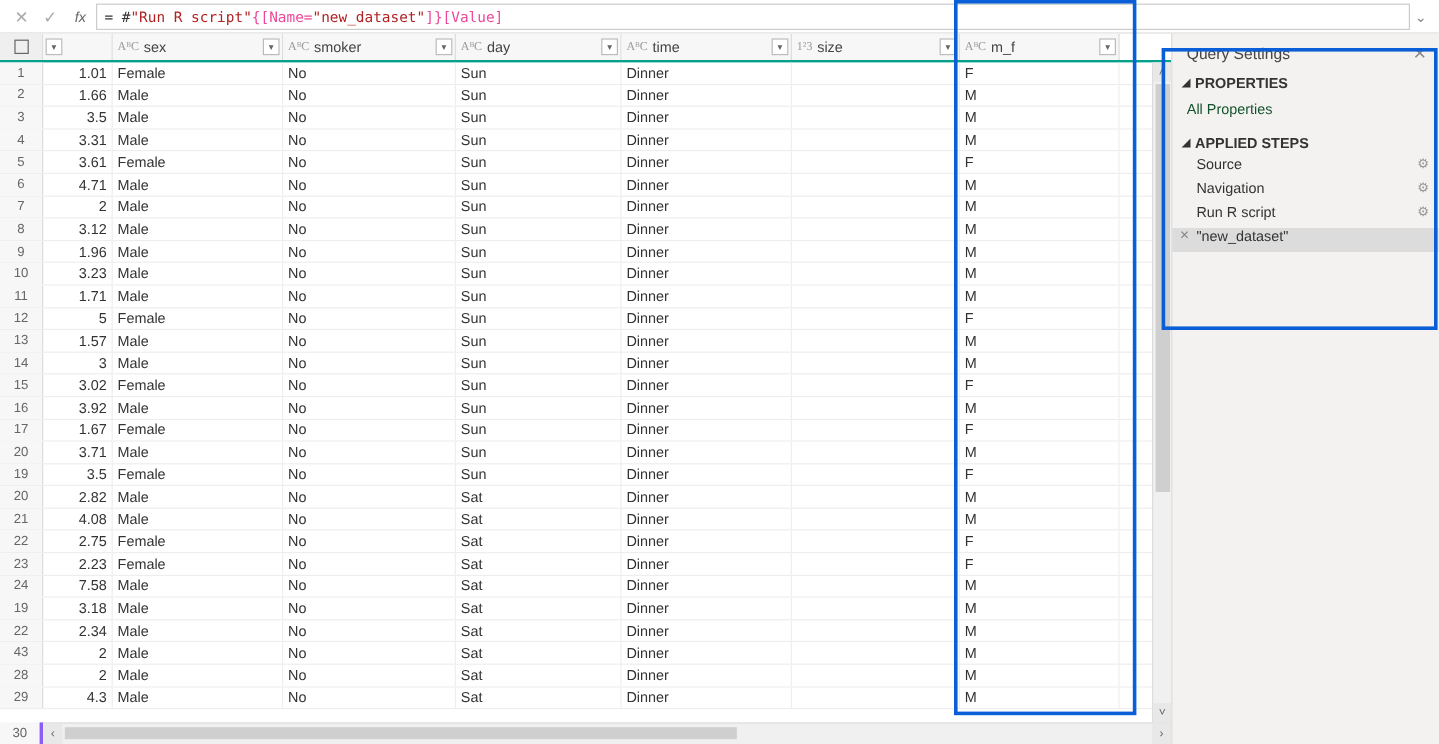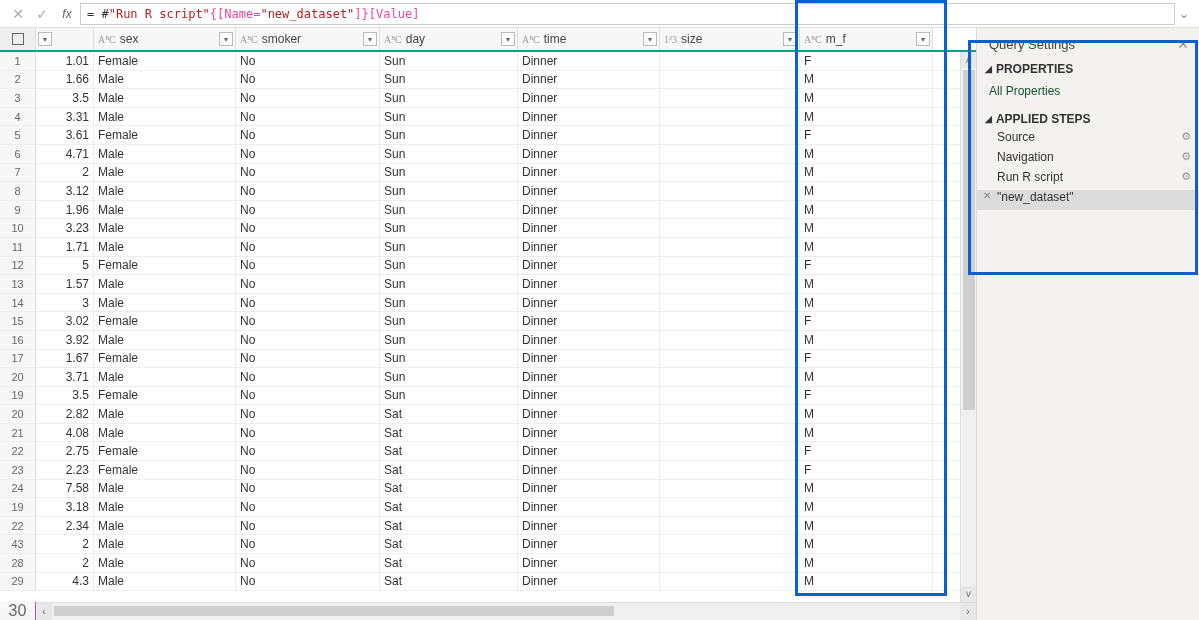--- a/index.html
+++ b/index.html
@@ -76,21 +76,21 @@
 .cell-smoker { width:144px;}
 .cell-day { width:138px;}
 .cell-time { width:142px;}
 .cell-size { width:140px; justify-content:flex-end;}
 .cell-mf { width:133px;}
 .vscroll { position:absolute; right:0; top:0; width:16px; height:100%; background:#f0f0f0; border-left:1px solid #ddd;}
 .vscroll .up, .vscroll .down { height:16px; display:flex;align-items:center;justify-content:center;font-size:10px;color:#666;background:#e8e8e8;}
 .vscroll .down { position:absolute; bottom:0; width:100%;}
 .vscroll .thumb { position:absolute; left:2px; top:18px; width:12px; height:340px; background:#cfcfcf;}
 .hscroll-row { height:18px; display:flex;}
-.hscroll-row .rownum { width:36px; background:#f7f7f7; border-right:1px solid #8b5cf6; text-align:center;color:#666;font-size:16px;display:flex;align-items:center;justify-content:center;}
+.hscroll-row .rownum { width:36px; background:#f7f7f7; border-right:3px solid #8b5cf6; text-align:center;color:#666;font-size:11px;display:flex;align-items:center;justify-content:center;}
 .hscroll-row .track { flex:1; background:#f0f0f0; position:relative; border-top:1px solid #ddd;}
 .hscroll-row .left, .hscroll-row .right { width:16px;height:100%;background:#e8e8e8;display:flex;align-items:center;justify-content:center;font-size:10px;color:#666;position:absolute;top:0;}
 .hscroll-row .left{left:0;} .hscroll-row .right{right:0;}
 .hscroll-row .thumb { position:absolute; left:18px; top:3px; height:10px; width:560px; background:#cfcfcf;}
 
 .highlight-col { position:absolute; border:3px solid #0a5fd6; pointer-events:none;}
 .hl1 { left:795px; top:0; width:152px; height:596px;}
 .hl2 { left:968px; top:40px; width:230px; height:235px;}
 
 .sidepanel {

